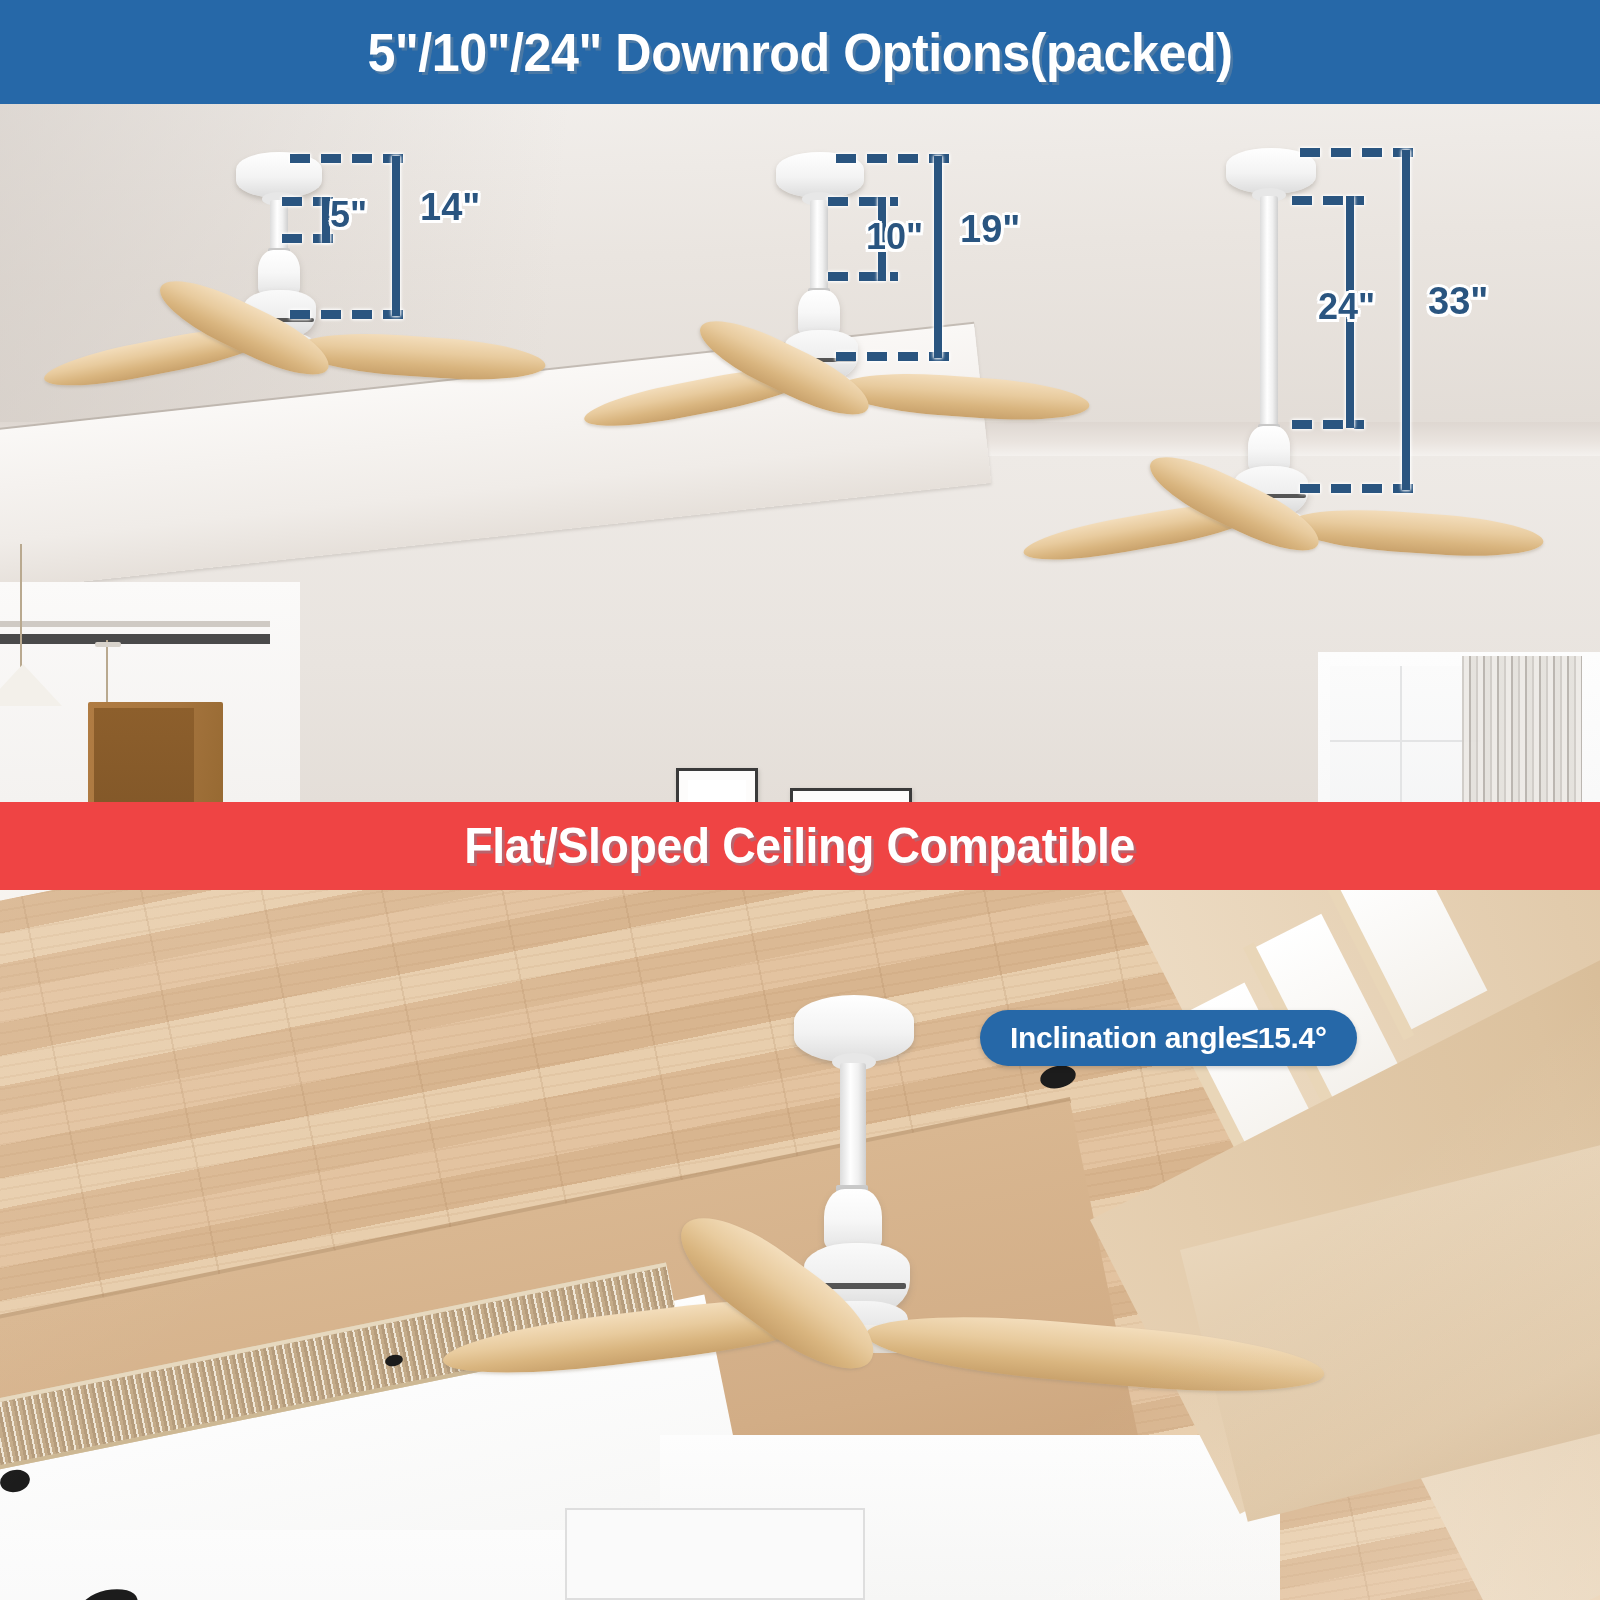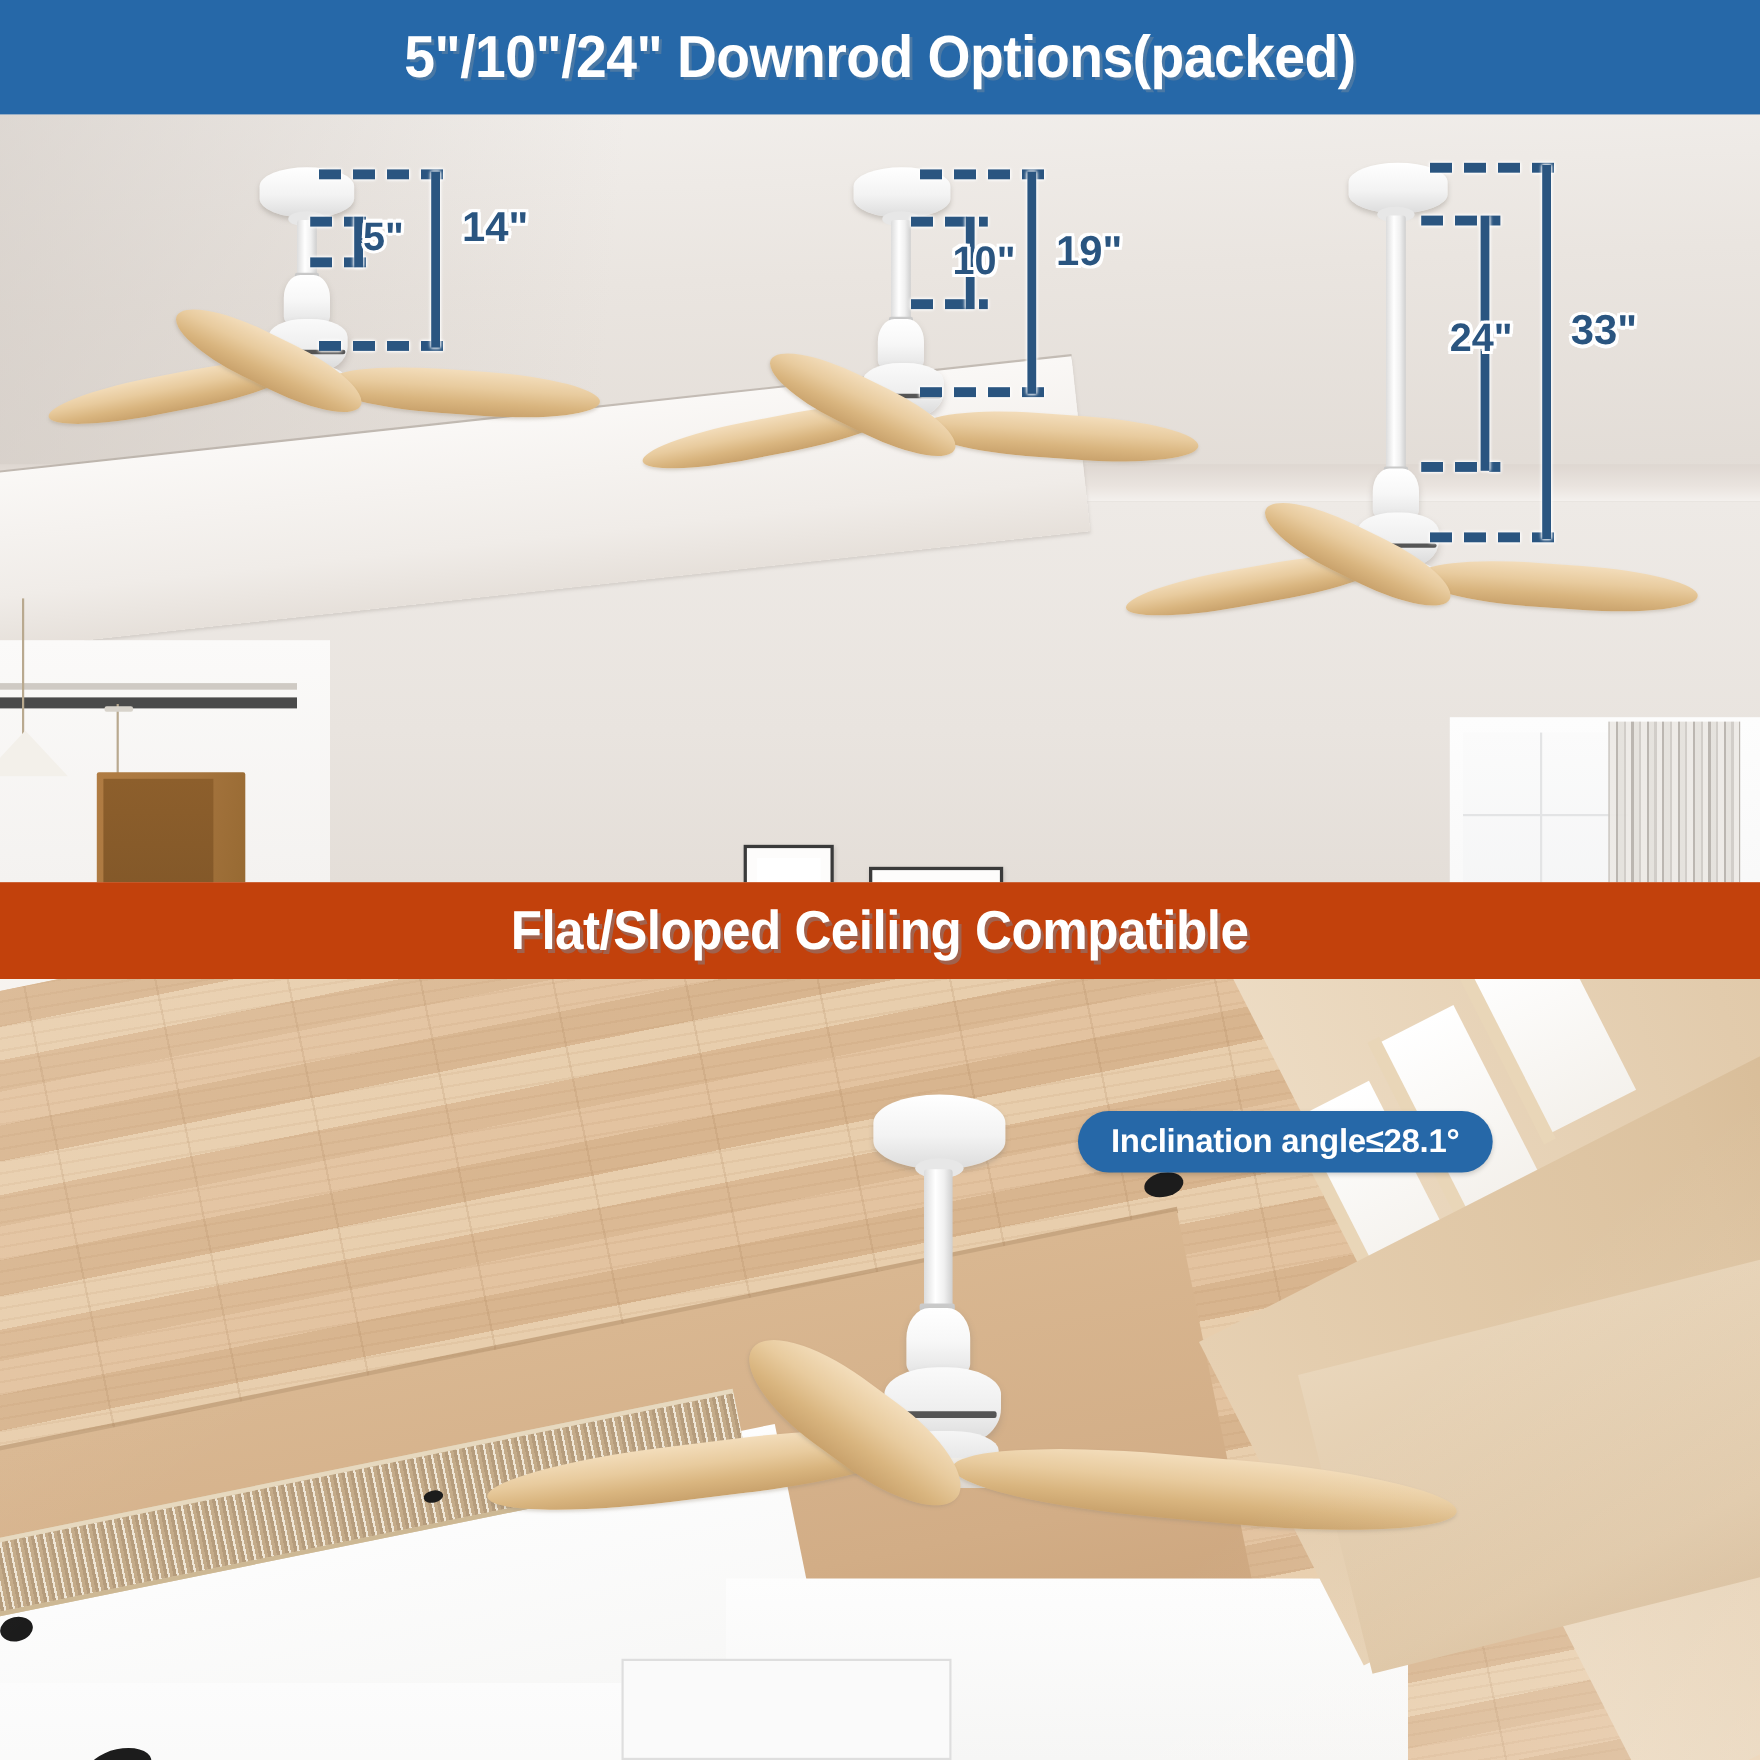--- a/index.html
+++ b/index.html
@@ -14,21 +14,21 @@
     display:flex; align-items:center; justify-content:center;
     z-index:40;
   }
   .banner-text {
     color:#ffffff; font-weight:bold; letter-spacing:-0.5px;
     text-shadow: 3px 3px 0 rgba(120,140,160,.45);
     white-space:nowrap; transform:scaleX(.93);
   }
   #banner-top   { top:0;   height:104px; background:#2668A8; }
   #banner-top .banner-text { font-size:54px; }
-  #banner-mid   { top:802px; height:88px; background:#c2410c; }
+  #banner-mid   { top:802px; height:88px; background:#ef4444; }
   #banner-mid .banner-text { font-size:50px; }
 
   
   #scene-top { position:absolute; top:104px; left:0; width:1600px; height:698px;
                overflow:hidden; background:#cfc8c2; }
 
   .t-ceiling {
     position:absolute; left:0; top:0; width:1600px; height:330px;
     background:linear-gradient(178deg,#f2efec 0%,#eae5e0 45%,#e2dcd6 100%);
   }
@@ -465,16 +465,16 @@
       <div class="blade" style="left:96px; top:310px; width:460px; height:58px;
            transform:rotate(5deg); transform-origin:0% 50%;"></div>
       <div class="blade" style="left:-108px; top:336px; width:230px; height:74px;
            transform:rotate(36deg); transform-origin:100% 0%;"></div>
     </div>
 
     <div class="b-wood-veil"></div>
   </div>
 
   <div id="badge">
-    <span>Inclination angle≤28.1°</span>
+    <span>Inclination angle≤15.4°</span>
   </div>
 
 </div>
 
 </body></html>

